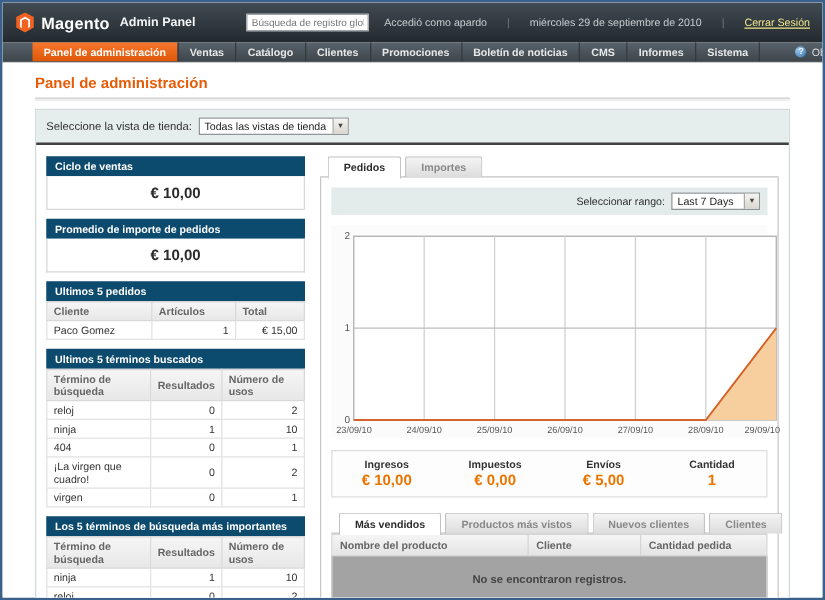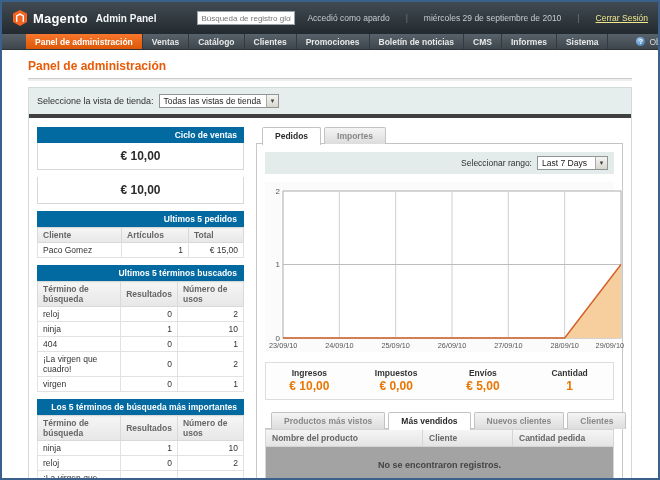--- a/index.html
+++ b/index.html
@@ -78,21 +78,21 @@
     color: #e75b07; font-size: 12px; font-weight: bold;
     padding-bottom: 5px;
     border-bottom: 1px solid #ccc;
     box-shadow: 0 2px 0 #eee;
     margin-bottom: 8px;
   }
 
   .content-box { border: 1px solid #d2dada; background: #fff; }
   .store-bar {
     background: #e5eded;
-    border-bottom: 4px solid #404040;
+    border-bottom: 2px solid #404040;
     padding: 6px 8px;
     display: flex; align-items: center; gap: 5px;
   }
   .store-bar label { font-size: 9px; color: #2f2f2f; }
 
   .select {
     display: inline-flex; align-items: stretch;
     border: 1px solid #8f9496; background: #fff;
     height: 14px; cursor: pointer;
   }
@@ -104,24 +104,23 @@
     font-size: 6px; color: #444;
   }
 
   .columns { display: flex; gap: 12px; padding: 9px 8px 12px 8px; }
   .col-left { width: 207px; flex: none; }
   .col-right { flex: 1; min-width: 0; }
 
   
   .s-box { margin-bottom: 7px; }
   .s-box-head {
-    background: #0369a1;
+    background: #0c4a6e;
     color: #fff; font-weight: bold; font-size: 8.5px;
     padding: 3px 7px;
-    text-align: right;
   }
   .s-box-value {
     border: 1px solid #d8d8d8; border-top: none;
     background: #fff;
     text-align: center; font-weight: bold; font-size: 12px; color: #2b2b2b;
     padding: 6px 0;
   }
   table.s-table { width: 100%; border-collapse: collapse; }
   table.s-table th {
     background: linear-gradient(#f5f5f5, #e7e7e7);
@@ -247,20 +246,21 @@
       <div class="columns">
 
         <div class="col-left">
 
           <div class="s-box">
             <div class="s-box-head">Ciclo de ventas</div>
             <div class="s-box-value">€ 10,00</div>
           </div>
 
           <div class="s-box">
+            <div class="s-box-head">Promedio de importe de pedidos</div>
             <div class="s-box-value">€ 10,00</div>
           </div>
 
           <div class="s-box">
             <div class="s-box-head">Ultimos 5 pedidos</div>
             <table class="s-table">
               <thead>
                 <tr>
                   <th>Cliente</th>
                   <th>Artículos</th>
@@ -401,22 +401,22 @@
                 <div class="stat-label">Envíos</div>
                 <div class="stat-value">€ 5,00</div>
               </div>
               <div class="stat">
                 <div class="stat-label">Cantidad</div>
                 <div class="stat-value">1</div>
               </div>
             </div>
 
             <div class="tabs">
+              <div class="tab active">Más vendidos</div>
               <div class="tab">Productos más vistos</div>
-              <div class="tab active">Más vendidos</div>
               <div class="tab">Nuevos clientes</div>
               <div class="tab">Clientes</div>
             </div>
 
             <div class="grid-head">
               <div class="gh-name">Nombre del producto</div>
               <div class="gh-price">Cliente</div>
               <div class="gh-qty">Cantidad pedida</div>
             </div>
             <div class="grid-empty">No se encontraron registros.</div>

